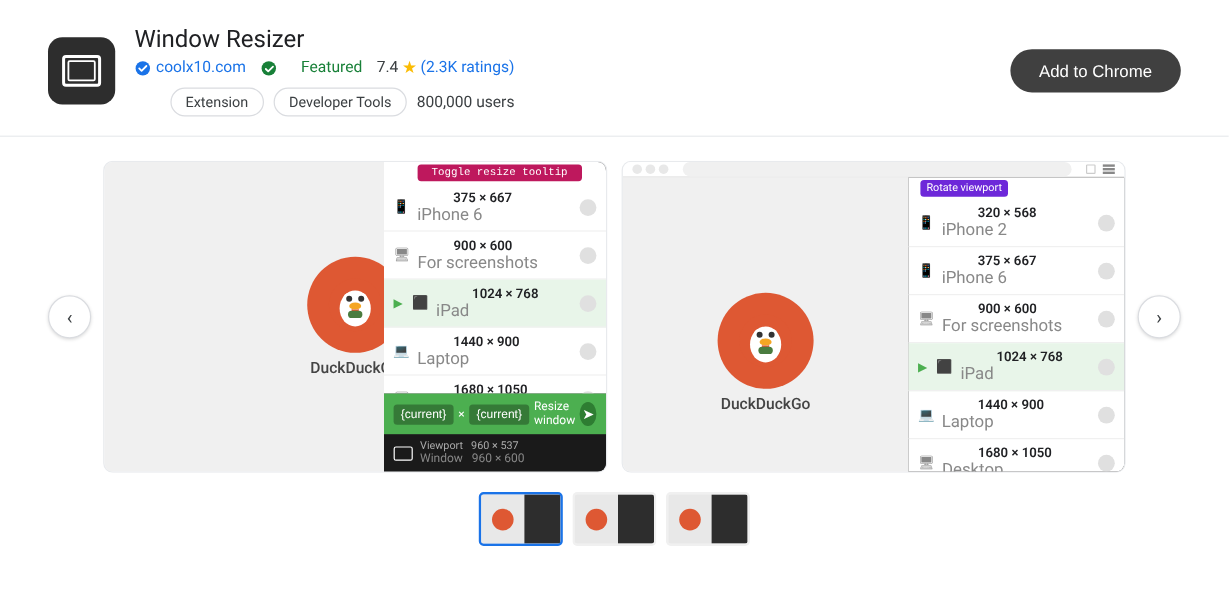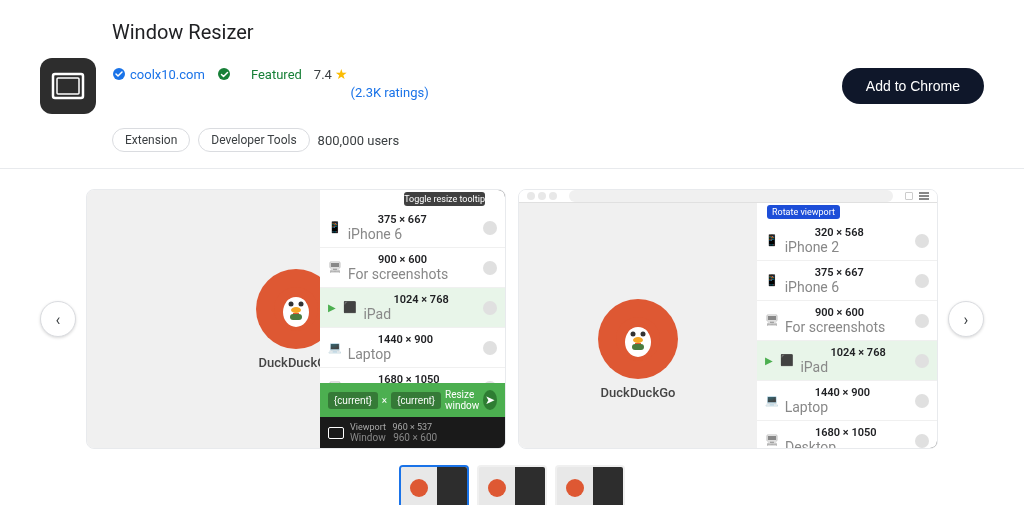--- a/index.html
+++ b/index.html
@@ -67,45 +67,46 @@
       align-items: center;
       gap: 20px;
     }
     .meta-rating {
       color: #3c4043;
       display: flex;
       align-items: center;
       gap: 3px;
     }
     .star { color: #fbbc04; font-size: 14px; }
-    .rating-count { color: #1a73e8; margin-top: 37px; }
+    .rating-count { color: #1a73e8; }
 
     
     .tags-row {
       display: flex;
       align-items: center;
       gap: 8px;
-      margin-top: 24px;
+      margin-top: 4px;
+      justify-content: flex-end;
     }
     .tag {
       padding: 4px 12px;
       border: 1px solid #dadce0;
       border-radius: 100px;
       font-size: 12px;
       color: #3c4043;
       background: #fff;
     }
     .users-text {
       font-size: 13px;
       color: #3c4043;
     }
 
     
     .add-btn {
-      background: #0f172a;
+      background: #404040;
       color: #fff;
       border: none;
       border-radius: 24px;
       padding: 10px 24px;
       font-size: 14px;
       font-weight: 500;
       cursor: pointer;
       white-space: nowrap;
     }
 
@@ -281,26 +282,27 @@
       width: 16px;
       height: 12px;
       border: 1.5px solid #fff;
       border-radius: 2px;
     }
     .viewport-info { display: flex; flex-direction: column; }
 
     
     .toggle-tooltip {
       position: absolute;
-      background: #404040;
+      background: #be185d;
       color: #fff;
       font-size: 9px;
-      padding: 2px 0;
+      padding: 2px 12px;
       border-radius: 3px;
       white-space: nowrap;
+      font-family: Liberation Mono, monospace;
     }
 
     
     .thumbnails-row {
       display: flex;
       gap: 8px;
       justify-content: center;
     }
     .thumb {
       width: 70px;
@@ -515,21 +517,21 @@
                     <path d="M22 29 Q25 33 28 29" stroke="#de5833" stroke-width="1" fill="#de5833"></path>
                     <rect x="19" y="30" width="12" height="6" rx="3" fill="#4a7c3f"></rect>
                   </svg>
                 </div>
                 <div class="ddg-text">DuckDuckGo</div>
               </div>
 
               <div class="panel-overlay" style="position:relative; width:180px;">
                 <div class="panel-items">
 
-                  <div style="background:#1d4ed8; color:#fff; font-size:9px; padding:2px 5px; border-radius:3px; position:absolute; top:2px; left:10px; z-index:5; white-space:nowrap;">Rotate viewport</div>
+                  <div style="background:#6d28d9; color:#fff; font-size:9px; padding:2px 5px; border-radius:3px; position:absolute; top:2px; left:10px; z-index:5; white-space:nowrap;">Rotate viewport</div>
                   <div style="margin-top:18px;">
                     <div class="panel-item">
                       <div class="panel-item-icon">📱</div>
                       <div class="panel-item-info">
                         <div class="panel-item-size">320 × 568</div>
                         <div class="panel-item-name">iPhone 2</div>
                       </div>
                       <div class="panel-item-dot"></div>
                     </div>
                     <div class="panel-item">

